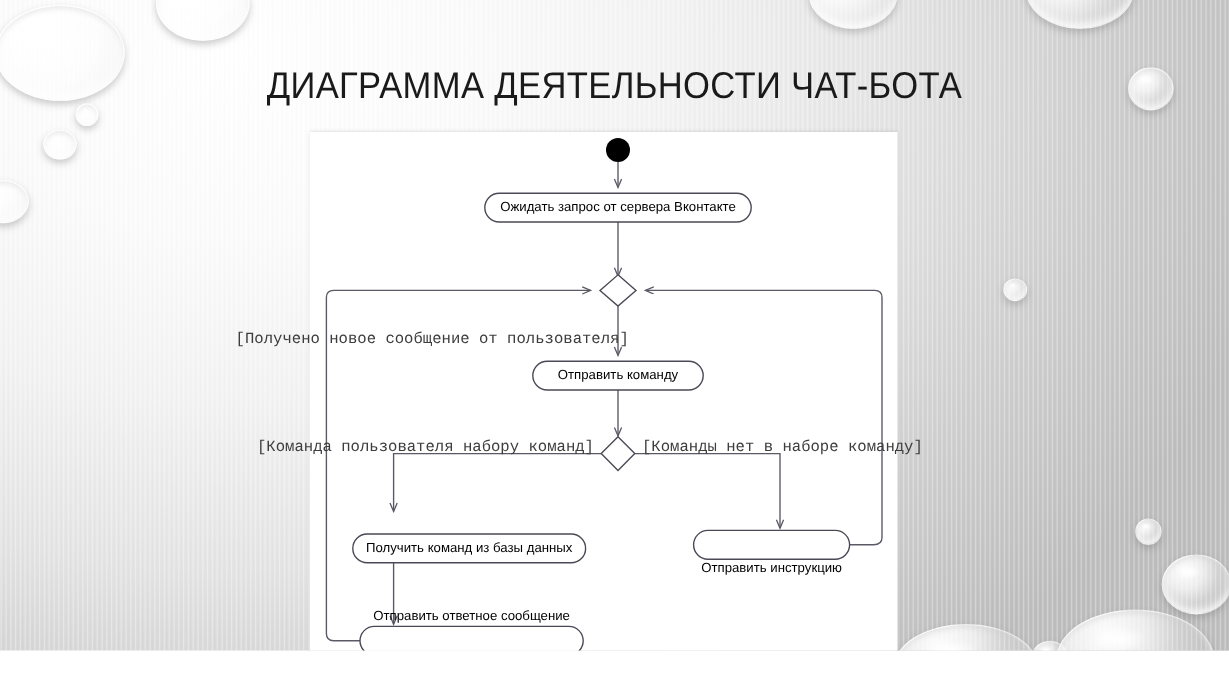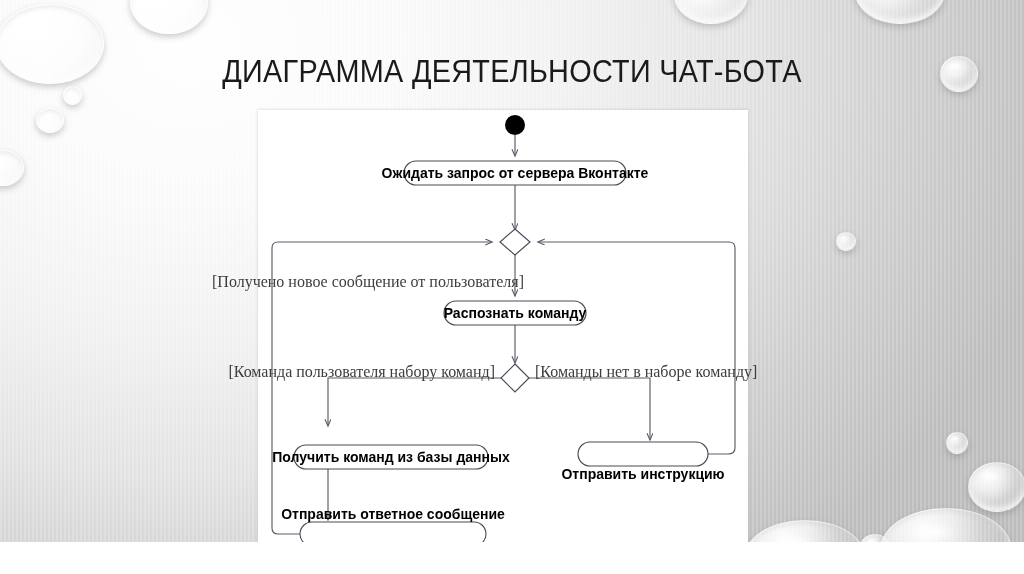--- a/index.html
+++ b/index.html
@@ -85,31 +85,30 @@
     box-shadow: 0 0 3px rgba(90,90,90,0.28);
   }
   #diagram {
     position: absolute;
     left: 0;
     top: 0;
   }
   .node-label {
     position: absolute;
     font-family: "Liberation Sans", sans-serif;
-    font-size: 14px;
+    font-size: 11px;
     color: #000000;
     white-space: nowrap;
     transform: translate(-50%, -50%);
     pointer-events: none;
-    font-weight: bold;
   }
   .guard-label {
     position: absolute;
-    font-family: Liberation Serif, serif;
-    font-size: 16px;
+    font-family: Liberation Mono, monospace;
+    font-size: 13px;
     color: #3d3d3d;
     white-space: nowrap;
     pointer-events: none;
   }
   .guard-left { transform: translate(-100%, -50%); }
   .guard-right { transform: translate(0, -50%); }
 </style>
 </head>
 <body>
 
@@ -176,21 +175,21 @@
 
       <rect x="36" y="335" width="194" height="24" rx="12" ry="12" fill="#ffffff" stroke="#4a4a56" stroke-width="1.15"></rect>
 
       <rect x="320" y="332" width="130" height="24" rx="12" ry="12" fill="#ffffff" stroke="#4a4a56" stroke-width="1.15"></rect>
 
       <rect x="42" y="412" width="186" height="24" rx="12" ry="12" fill="#ffffff" stroke="#4a4a56" stroke-width="1.15"></rect>
     </svg>
 
     <div class="node-label" style="left:257px; top:63px;">Ожидать запрос от сервера Вконтакте</div>
 
-    <div class="node-label" style="left:257px; top:203px;">Распознать команду</div>
+    <div class="node-label" style="left:257px; top:203px;">Отправить команду</div>
 
     <div class="node-label" style="left:133px; top:347px;">Получить команд из базы данных</div>
 
     <div class="node-label" style="left:385px; top:344px;margin-top:20px;">Отправить инструкцию</div>
 
     <div class="node-label" style="left:135px; top:404px;">Отправить ответное сообщение</div>
 
     <div class="guard-label guard-left" style="left:266px; top:172px;">[Получено новое сообщение от пользователя]</div>
 
     <div class="guard-label guard-left" style="left:237px; top:262px;">[Команда пользователя набору команд]</div>

